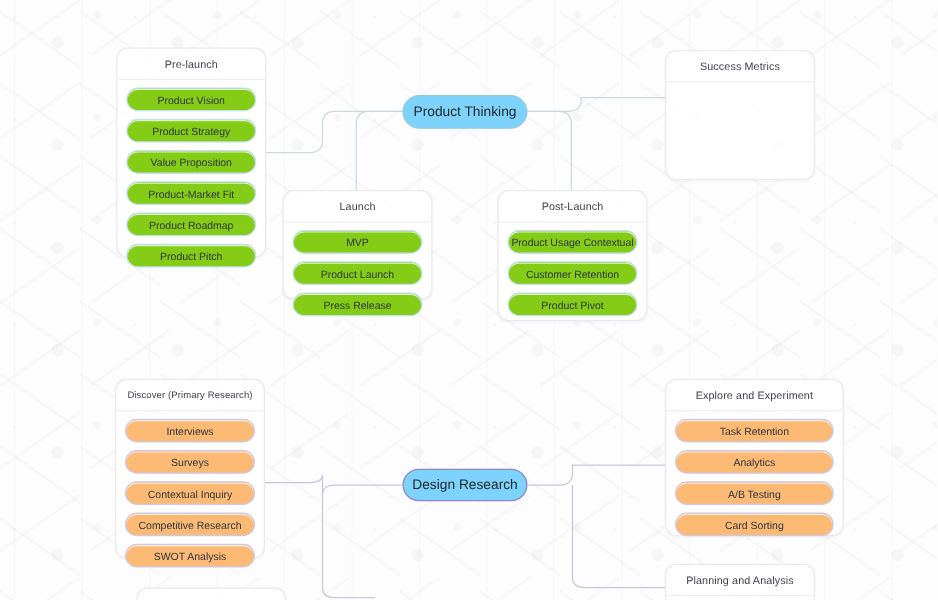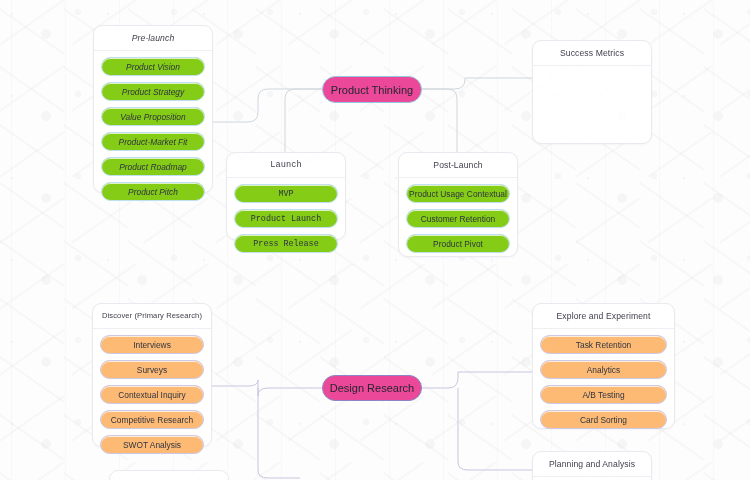--- a/index.html
+++ b/index.html
@@ -64,21 +64,21 @@
   .card.purple{
     background:#fdba74;
     border:1px solid #cdc7e8;
     box-shadow:inset 0 1px 0 rgba(255,255,255,.75);
   }
 
   .hub{
     position:absolute;
     display:flex;align-items:center;justify-content:center;
     border-radius:999px;
-    background:#ec4899;
+    background:#7dd3fc;
     font-size:11px;
     color:#22262f;
     box-sizing:border-box;
     white-space:nowrap;
   }
   .hub.blue{border:1.4px solid #93c9df;}
   .hub.purple{border:1.4px solid #8d85c7;}
 </style>
 </head>
 <body>
@@ -106,33 +106,33 @@
       <path d="M458 388 V462 Q458 470 468 470 H532"></path>
 
       <path d="M258 388 V470 Q258 478 268 478 H300"></path>
     </g>
   </svg>
 
   <div class="hub blue" style="left:322px;top:76px;width:100px;height:27px;">
     <span>Product Thinking</span>
   </div>
 
-  <div class="group" style="left:93px;top:25px;width:120px;height:168px;font-style:italic;">
+  <div class="group" style="left:93px;top:38px;width:120px;height:168px;">
     <div class="group-title">Pre-launch</div>
     <div class="group-body">
       <div class="card blue">Product Vision</div>
       <div class="card blue">Product Strategy</div>
       <div class="card blue">Value Proposition</div>
       <div class="card blue">Product-Market Fit</div>
       <div class="card blue">Product Roadmap</div>
       <div class="card blue">Product Pitch</div>
     </div>
   </div>
 
-  <div class="group" style="left:226px;top:152px;width:120px;height:88px;font-family:Liberation Mono, monospace;">
+  <div class="group" style="left:226px;top:152px;width:120px;height:88px;">
     <div class="group-title">Launch</div>
     <div class="group-body">
       <div class="card blue">MVP</div>
       <div class="card blue">Product Launch</div>
       <div class="card blue">Press Release</div>
     </div>
   </div>
 
   <div class="group" style="left:398px;top:152px;width:120px;height:105px;">
     <div class="group-title">Post-Launch</div>

